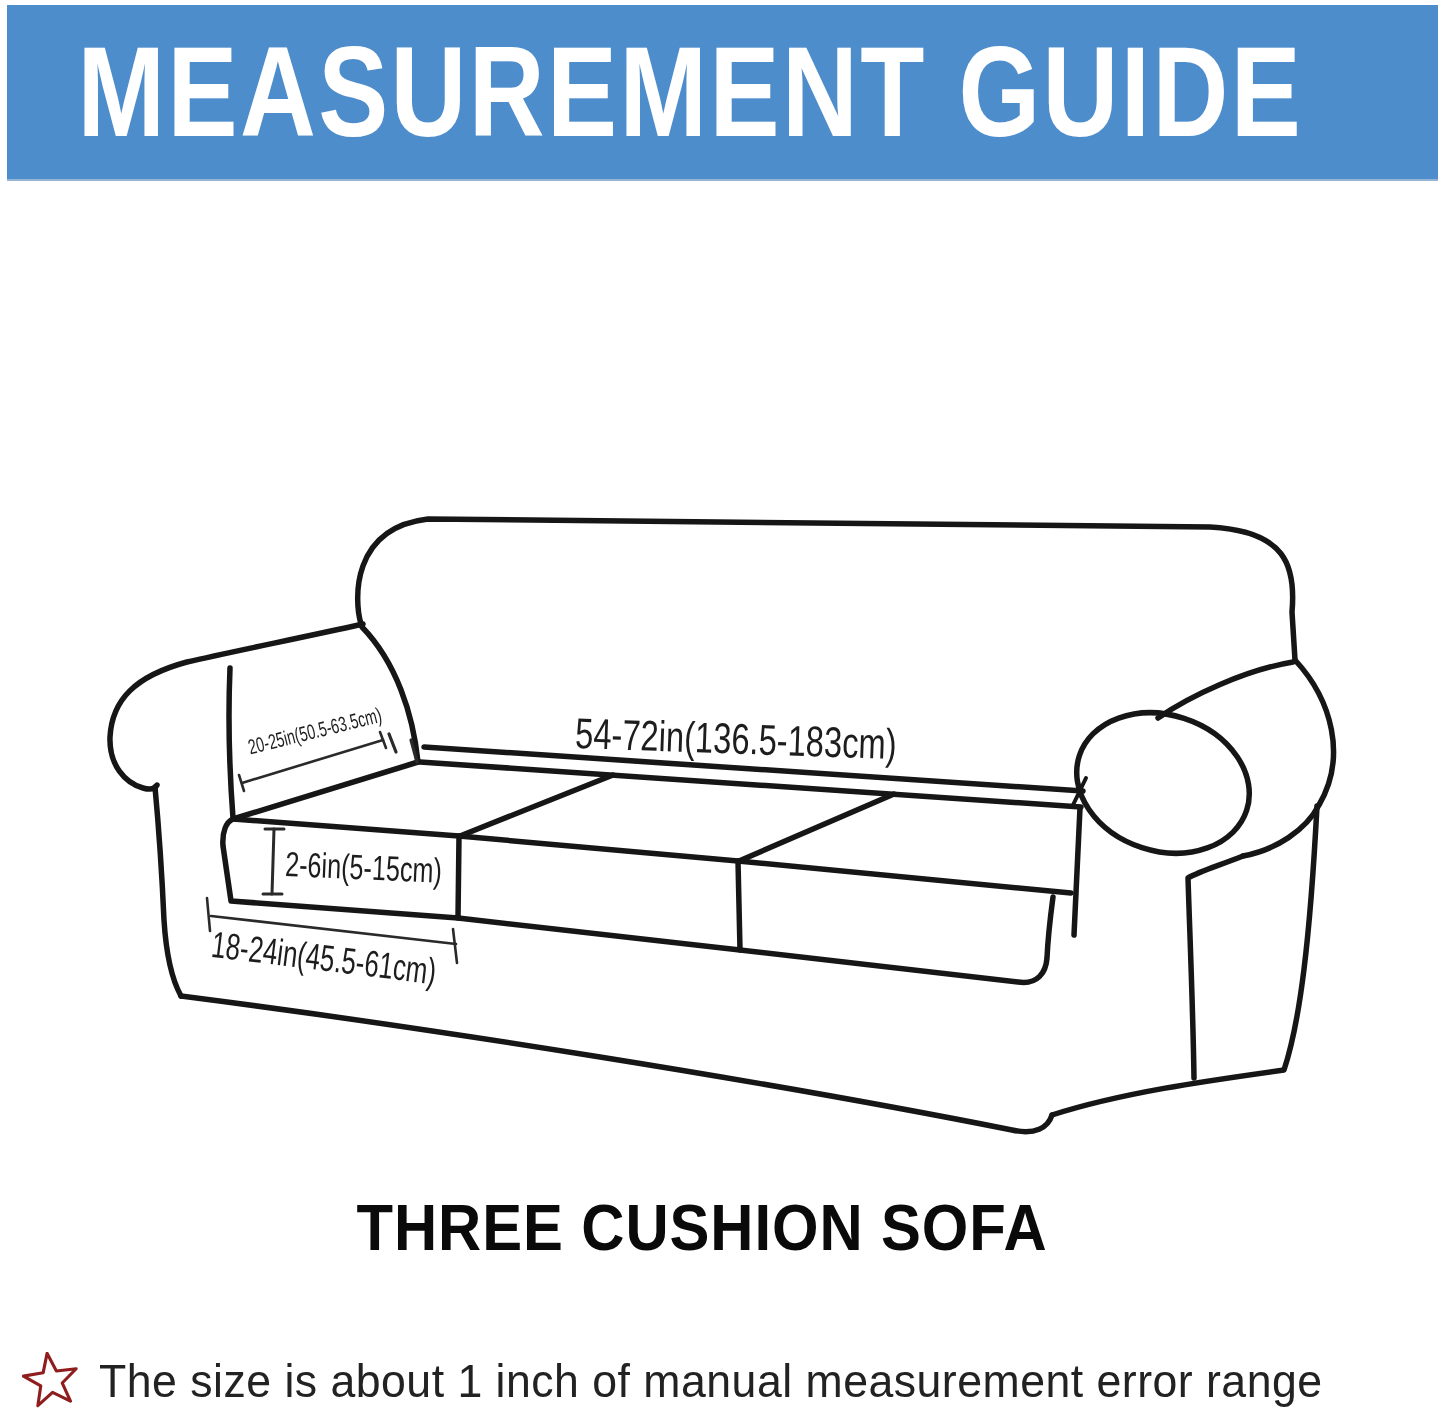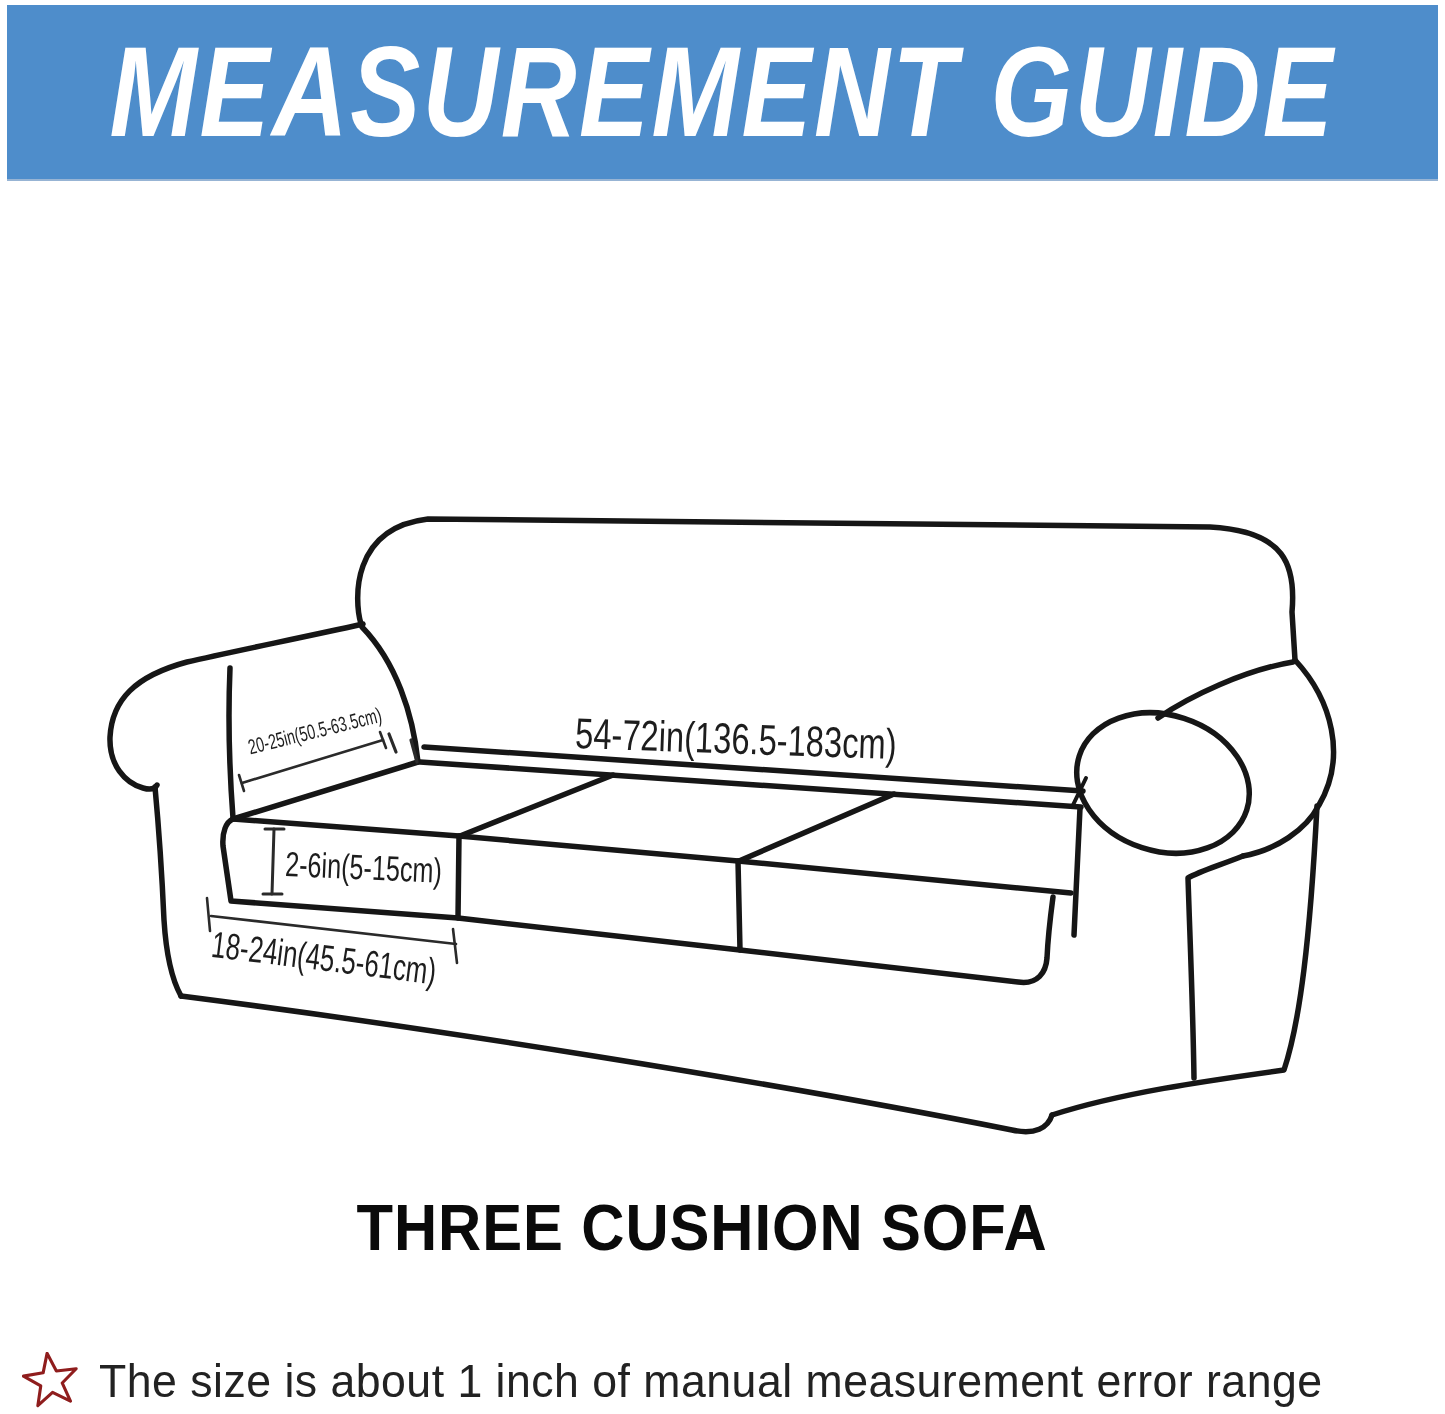--- a/index.html
+++ b/index.html
@@ -4,21 +4,21 @@
 <style>
   html,body{margin:0;padding:0;background:#ffffff;}
   body{
     width:1445px;height:1414px;position:relative;overflow:hidden;
     font-family:"Liberation Sans",sans-serif;
   }
   
   .banner{
     position:absolute;left:7px;top:5px;right:7px;height:174px;
     background:#4e8dcb;border-bottom:2px solid #97b4d4;
-    display:flex;align-items:center;justify-content:center;font-style:italic;
+    display:flex;align-items:center;justify-content:flex-end;
   }
   .banner-title{
     color:#ffffff;font-weight:bold;font-size:128px;letter-spacing:3px;
     white-space:nowrap;transform:scaleX(0.82);transform-origin:center center;
     line-height:1;
   }
   
   .diagram{position:absolute;left:0;top:180px;width:1445px;height:1000px;}
   .sofa-svg{position:absolute;left:0;top:0;}
   .lbl{

